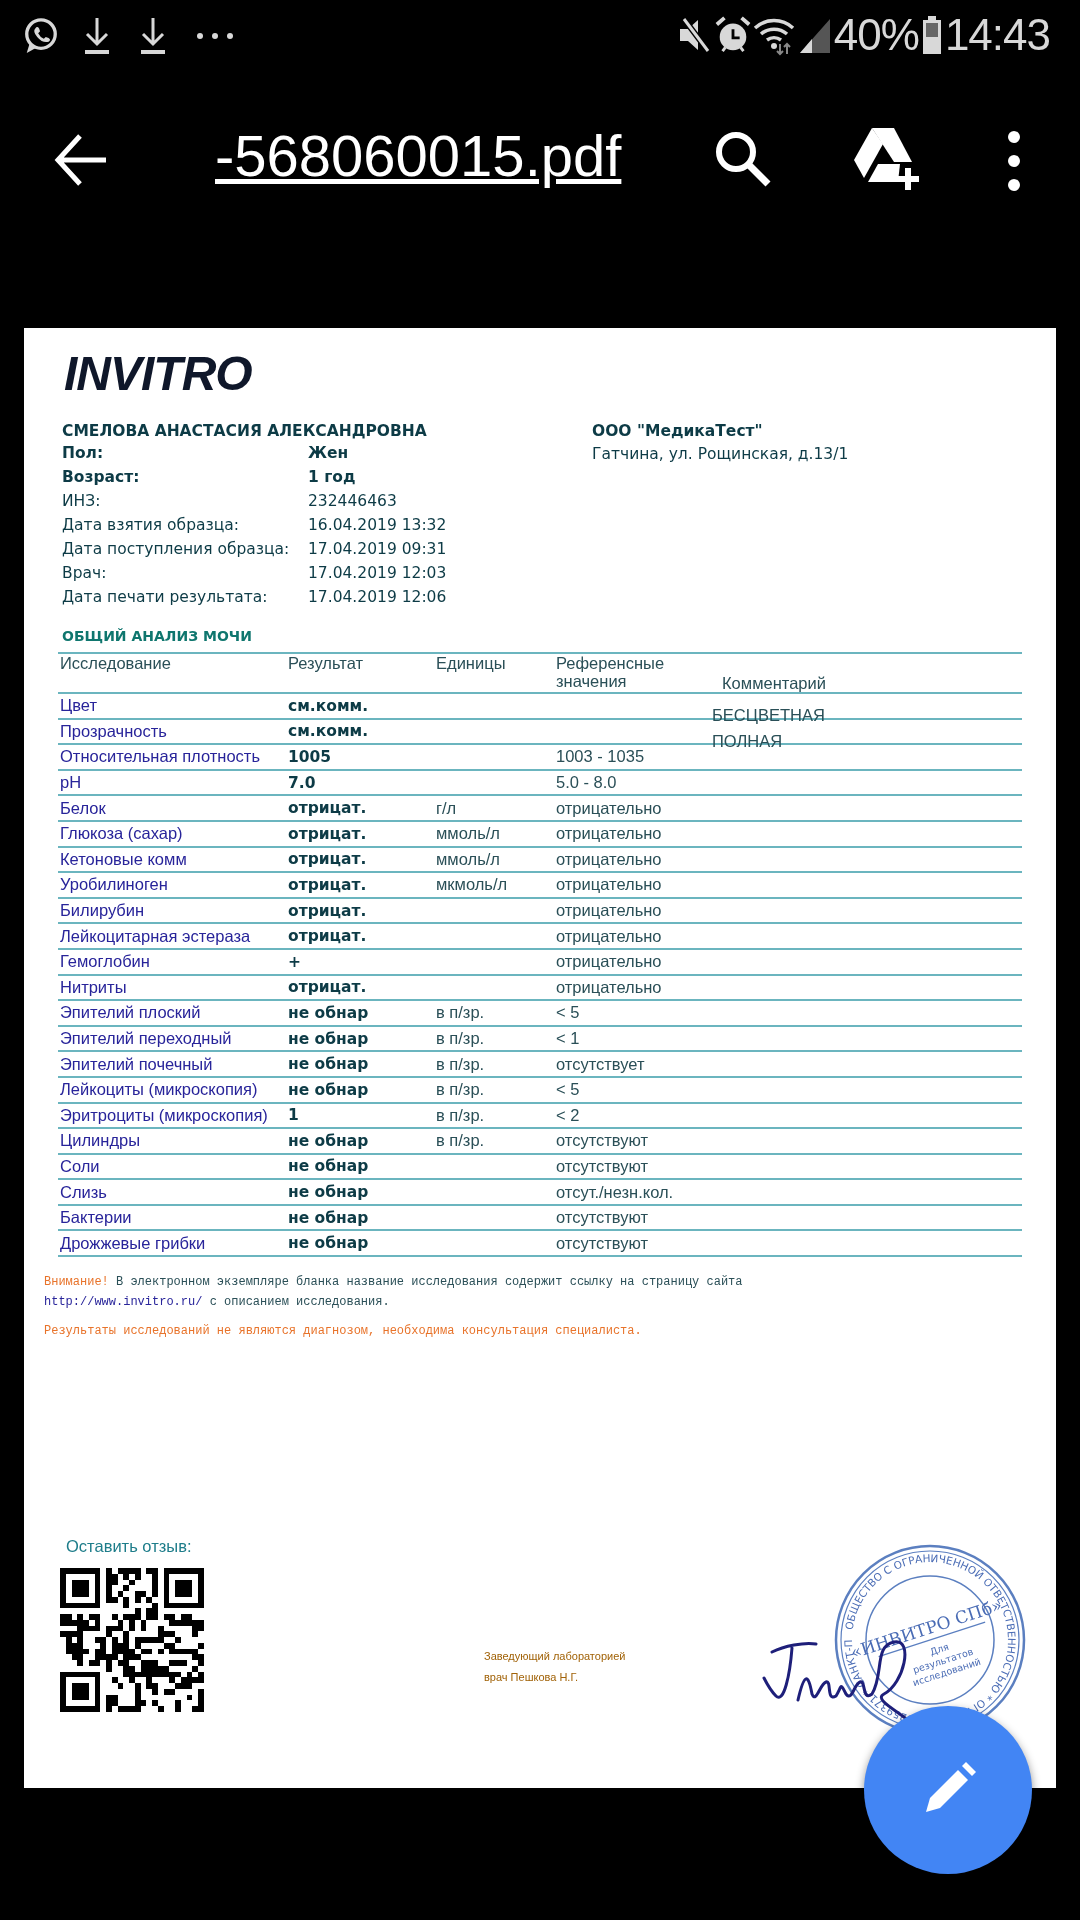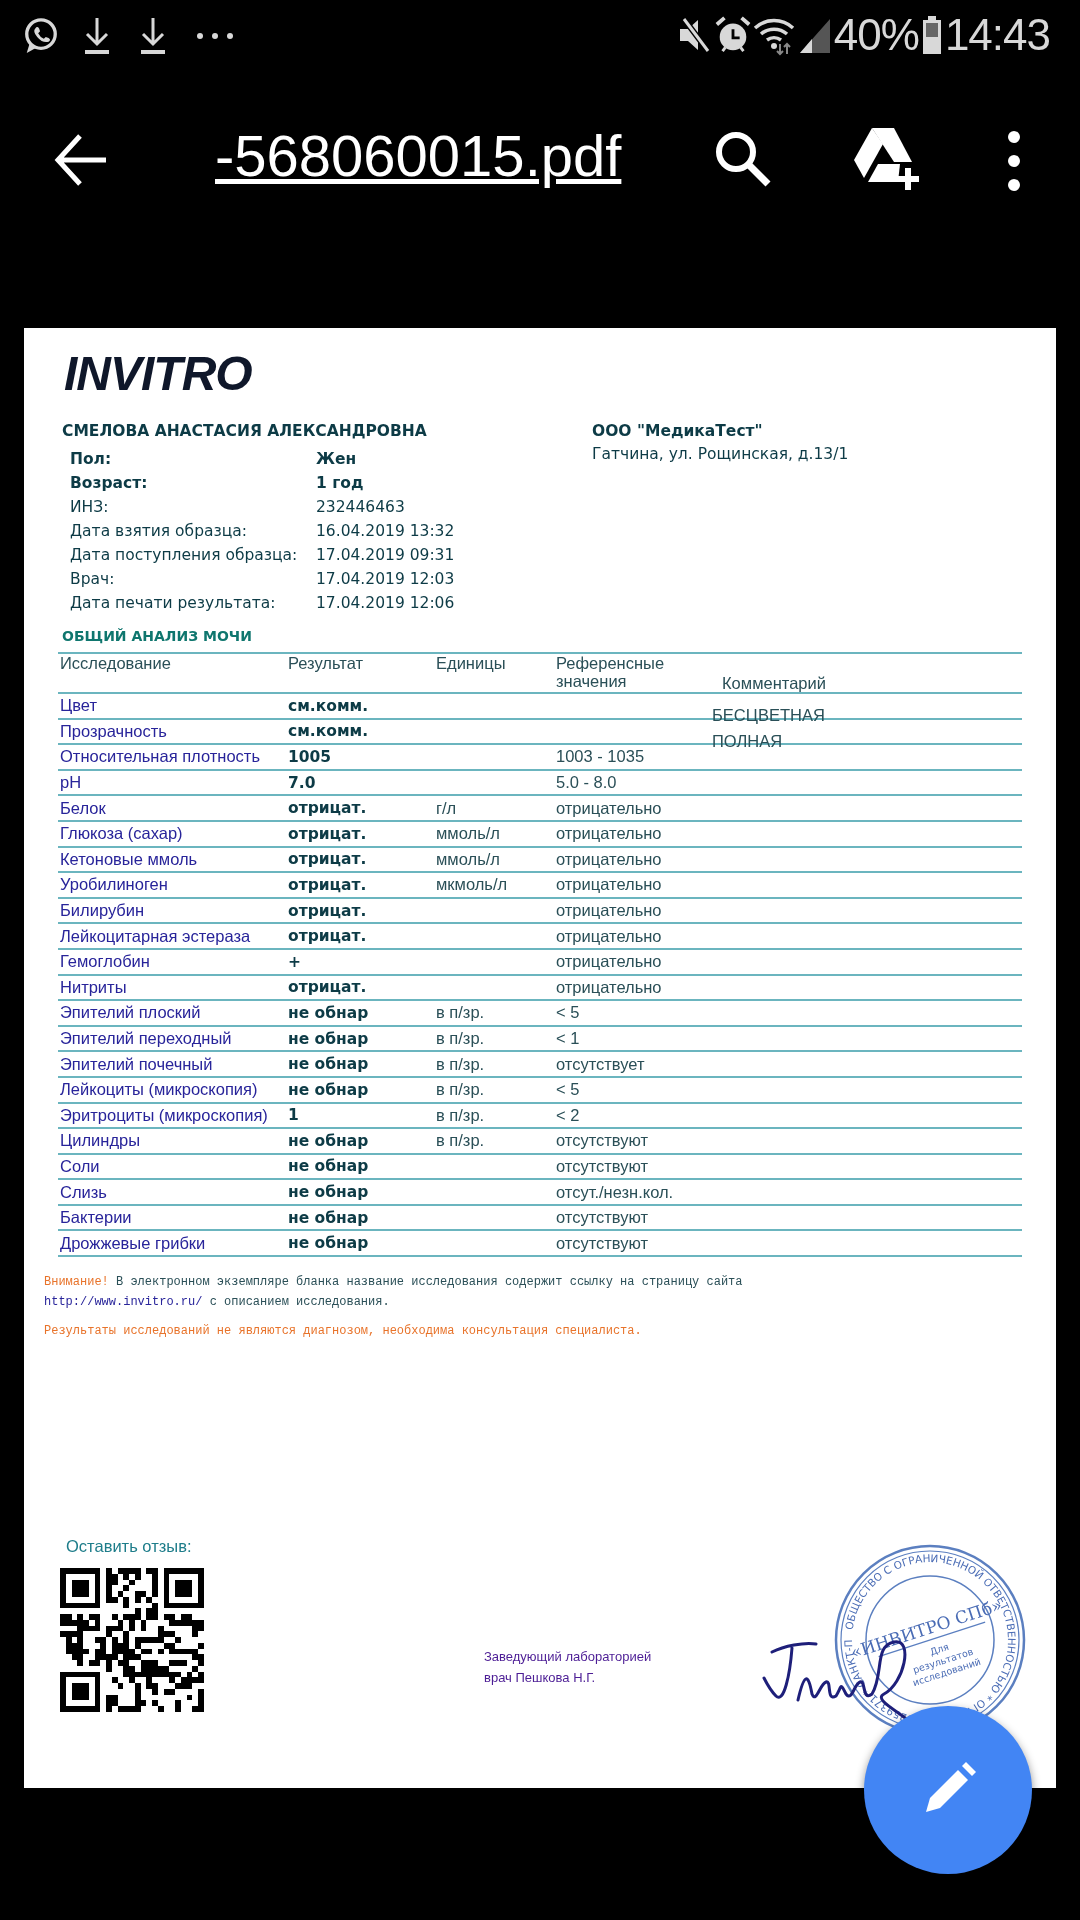--- a/index.html
+++ b/index.html
@@ -21,21 +21,21 @@
   .ab-drive { position: absolute; left: 850px; top: 24px; width: 74px; height: 66px; }
   .ab-more { position: absolute; left: 996px; top: 28px; width: 36px; height: 66px; }
 
   
   .page { position: absolute; left: 24px; top: 328px; width: 1032px; height: 1460px; background: #fff; }
   .logo { position: absolute; left: 40px; top: 18px; font-family: "Liberation Sans", sans-serif; font-weight: bold; font-style: italic; font-size: 48px; color: #0f172a; letter-spacing: -1px; }
 
   .doc-text { font-family: "DejaVu Sans", sans-serif; font-size: 15.5px; color: #0d3b46; }
   .pname { position: absolute; left: 38px; top: 94px; font-weight: bold; }
   .info { position: absolute; left: 38px; top: 116px; }
-  .info-row { display: flex; height: 24px; align-items: flex-end; margin-left: 8px; }
+  .info-row { display: flex; height: 24px; align-items: flex-start; }
   .info-label { width: 246px; }
   .info-row.bold { font-weight: bold; }
 
   .org { position: absolute; left: 568px; top: 94px; }
   .org-name { font-weight: bold; }
   .org-addr { margin-top: 5px; }
 
   .section-title { position: absolute; left: 38px; top: 300px; font-weight: bold; font-size: 14px; color: #0f766e; }
 
   .table { position: absolute; left: 34px; top: 324px; width: 964px; font-family: "Liberation Sans", sans-serif; font-size: 16.5px; }
@@ -54,21 +54,21 @@
   .ref-line { display: block; line-height: 18px; }
 
   .notes { position: absolute; left: 20px; top: 944px; font-family: Liberation Mono, monospace; font-size: 12px; color: #2a4f57; line-height: 20px; width: 960px; }
   .orange { color: #e8732a; }
   .link { color: #28249a; }
   .notes .second { margin-top: 9px; }
 
   .review-label { position: absolute; left: 42px; top: 1209px; font-family: Liberation Sans, sans-serif; font-size: 16.5px; color: #1e7d8a; }
   .qr { position: absolute; left: 36px; top: 1240px; width: 144px; height: 144px; }
 
-  .signer { position: absolute; left: 460px; top: 1318px; font-family: "Liberation Sans", sans-serif; font-size: 13px; color: #4c1d95; line-height: 21px; }
+  .signer { position: absolute; left: 460px; top: 1318px; font-family: "Liberation Sans", sans-serif; font-size: 11px; color: #a16207; line-height: 21px; }
   .signature { position: absolute; left: 730px; top: 1296px; width: 180px; height: 100px; }
   .stamp { position: absolute; left: 808px; top: 1214px; width: 196px; height: 196px; }
 
   
   .fab { position: absolute; left: 864px; top: 1706px; width: 168px; height: 168px; border-radius: 50%; background: #4285f4; box-shadow: 0 4px 10px rgba(0,0,0,0.45); display: flex; align-items: center; justify-content: center; }
 </style>
 </head>
 <body>
 
 <div class="statusbar">
@@ -264,21 +264,21 @@
           <div class="c5"></div>
         </div>
         <div class="trow">
           <div class="c1">Глюкоза (сахар)</div>
           <div class="c2">отрицат.</div>
           <div class="c3">ммоль/л</div>
           <div class="c4">отрицательно</div>
           <div class="c5"></div>
         </div>
         <div class="trow">
-          <div class="c1">Кетоновые ммоль</div>
+          <div class="c1">Кетоновые комм</div>
           <div class="c2">отрицат.</div>
           <div class="c3">ммоль/л</div>
           <div class="c4">отрицательно</div>
           <div class="c5"></div>
         </div>
         <div class="trow">
           <div class="c1">Уробилиноген</div>
           <div class="c2">отрицат.</div>
           <div class="c3">мкмоль/л</div>
           <div class="c4">отрицательно</div>

